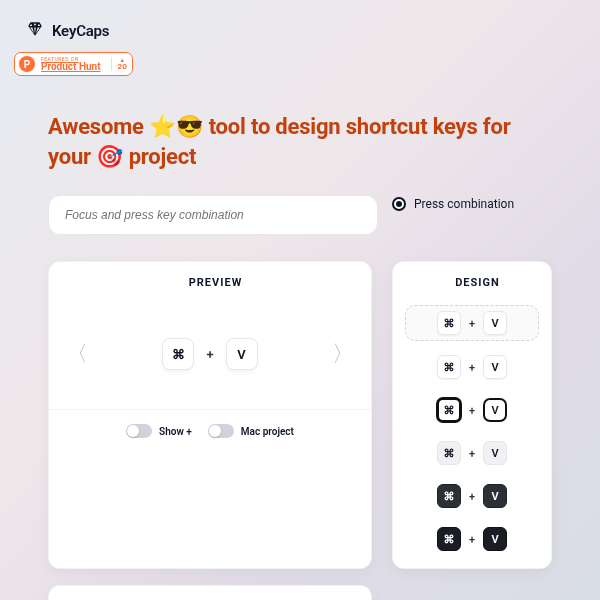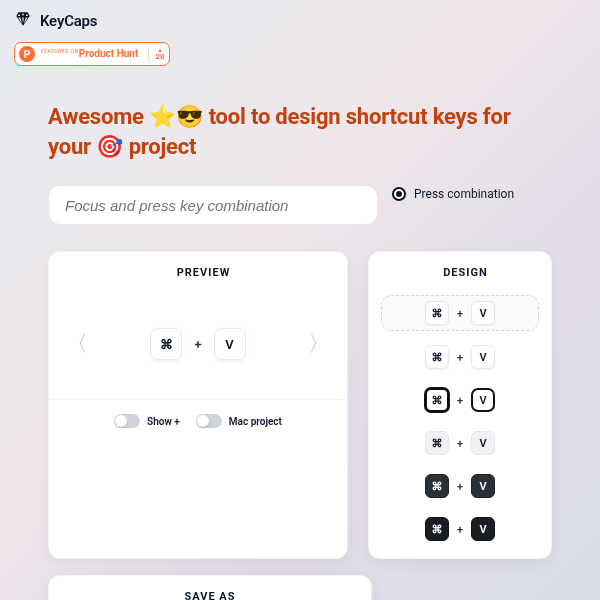--- a/index.html
+++ b/index.html
@@ -8,21 +8,22 @@
     height: 600px;
     overflow: hidden;
     font-family: -apple-system, BlinkMacSystemFont, "Segoe UI", Roboto, Helvetica, Arial, sans-serif;
     background: linear-gradient(135deg, #e6ebf1 0%, #efe7ea 40%, #e2dce8 70%, #d8dde6 100%);
     color: #0f172a;
   }
   .topbar {
     display: flex;
     justify-content: space-between;
     align-items: center;
-    padding: 10px 14px 6px 14px;
+    padding: 20px 14px 6px 14px;
+    margin-left: 12px;
   }
   .brand {
     display: flex;
     align-items: center;
     gap: 8px;
   }
   .brand svg { width: 18px; height: 18px; }
   .brand-name { font-size: 15px; font-weight: 600; letter-spacing: -0.2px; }
   .follow-btn {
     font-size: 9px;
@@ -45,21 +46,21 @@
     background: #fff;
     color: #fe6e35;
     font-size: 9px;
     position: relative;
   }
   .ph-circle {
     width: 16px; height: 16px; border-radius: 50%;
     background: #fe6e35; color: #fff; font-size: 10px; font-weight: 700;
     display: flex; align-items: center; justify-content: center;
   }
-  .ph-text { display:flex; flex-direction: row; line-height: 1; }
+  .ph-text { display:flex; flex-direction: column; line-height: 1; text-decoration: underline; }
   .ph-text .feat { font-size: 5px; letter-spacing: 0.5px; color:#fe6e35; }
   .ph-text .prod { font-size: 10px; font-weight: 700; color:#fe6e35; }
   .ph-right {
     margin-left: 4px; padding-left: 6px; border-left: 1px solid #ffd6c5;
     display:flex; flex-direction: column; align-items: center; line-height:1;
   }
   .ph-right .tri { font-size: 6px; color:#fe6e35; }
   .ph-right .num { font-size: 8px; font-weight:700; color:#fe6e35; }
 
   .hero {
@@ -76,21 +77,21 @@
     align-items: flex-start;
     gap: 14px;
     margin: 24px 48px 0 48px;
   }
   .combo-input {
     flex: 1;
     height: 40px;
     border: 1px solid #e5e7eb;
     border-radius: 12px;
     background: #fff;
-    font-size: 15px;
+    font-size: 12px;
     font-style: italic;
     padding: 0 16px;
     color: #6d28d9;
     outline: none;
   }
   .radio-group { display:flex; flex-direction: column; gap: 8px; min-width: 160px; padding-top: 2px;}
   .radio-item { display:flex; align-items:center; gap:8px; font-size:12px; cursor:pointer; }
   .radio {
     width:14px; height:14px; border-radius:50%;
     border: 2px solid #9fa6b2; position:relative; display:inline-block;
@@ -153,21 +154,21 @@
   .toggle { display:flex; align-items:center; gap:7px; }
   .switch {
     width:26px; height:14px; border-radius:8px; background:#cfd4dc; position:relative;
   }
   .switch::after {
     content:""; position:absolute; width:12px; height:12px; border-radius:50%; background:#fff;
     top:1px; left:1px; box-shadow:0 1px 2px rgba(0,0,0,0.2);
   }
 
   .design {
-    width: 184px;
+    width: 160px;
     flex-shrink: 0;
   }
   .design-body { padding: 6px 12px 12px 12px; display:flex; flex-direction:column; gap:9px; }
   .variant-row { display:flex; align-items:center; justify-content:center; gap:8px; padding:5px 6px; border-radius:10px; }
   .variant-row.active { border: 1px dashed #d0d5dd; background:#fafafa; }
   .dkey {
     display:inline-flex; align-items:center; justify-content:center;
     width:24px; height:24px; border-radius:6px; font-size:11px; font-weight:600;
   }
   .dplus { font-size:11px; font-weight:600; color:#333; }

